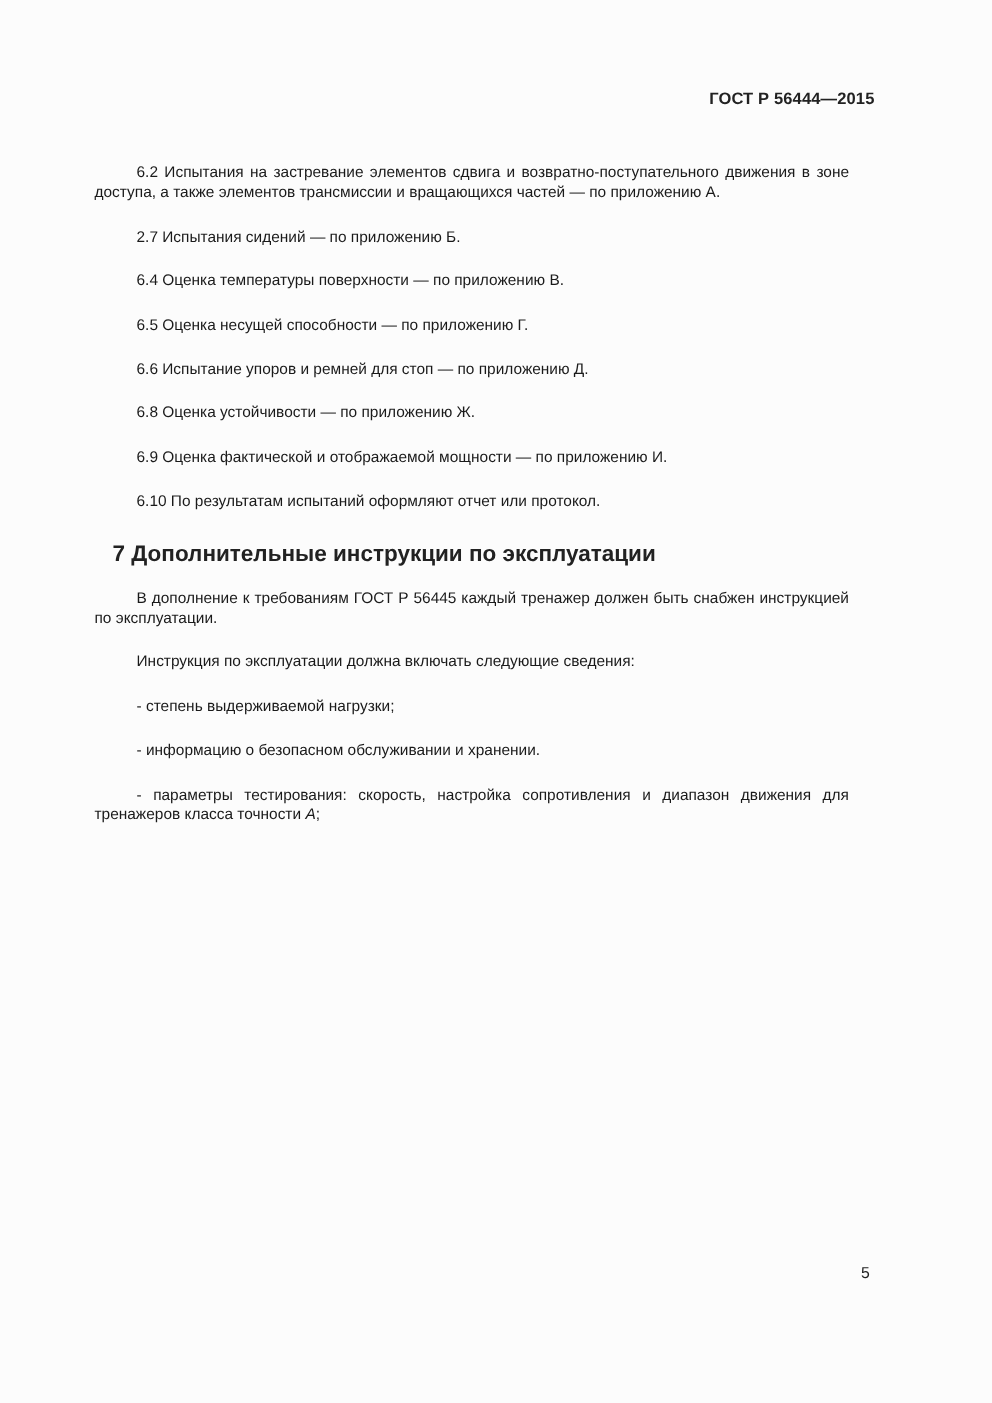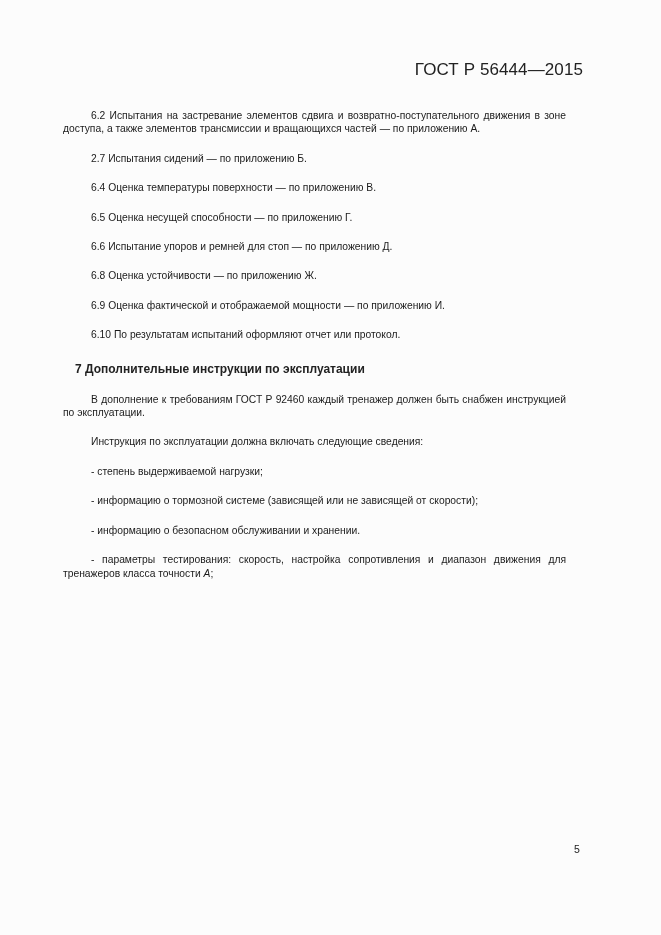--- a/index.html
+++ b/index.html
@@ -12,42 +12,42 @@
       height: 935px;
       position: relative;
       overflow: hidden;
       font-family: "Liberation Sans", sans-serif;
       color: #1a1a1a;
     }
     .header-code {
       position: absolute;
       top: 60px;
       right: 78px;
-      font-size: 17px;
-      font-weight: normal;
+      font-size: 11px;
+      font-weight: bold;
       color: #222;
       letter-spacing: 0.1px;
     }
     .content {
       position: absolute;
       left: 47px;
       top: 93px;
       width: 535px;
       font-size: 10.3px;
       line-height: 13.4px;
     }
     .p {
       margin: 16px;
       text-indent: 28px;
       text-align: justify;
     }
     .section-title {
       margin: 20px 0 12px 0;
       padding-left: 28px;
-      font-size: 12px;
+      font-size: 15px;
       font-weight: bold;
       color: #222;
       line-height: 15px;
     }
     .page-number {
       position: absolute;
       top: 843px;
       left: 574px;
       font-size: 10.5px;
       color: #222;
@@ -64,21 +64,20 @@
   <p class="p">2.7 Испытания сидений — по приложению Б.</p>
   <p class="p">6.4 Оценка температуры поверхности — по приложению В.</p>
   <p class="p">6.5 Оценка несущей способности — по приложению Г.</p>
   <p class="p">6.6 Испытание упоров и ремней для стоп — по приложению Д.</p>
   <p class="p">6.8 Оценка устойчивости — по приложению Ж.</p>
   <p class="p">6.9 Оценка фактической и отображаемой мощности — по приложению И.</p>
   <p class="p">6.10 По результатам испытаний оформляют отчет или протокол.</p>
 
   <div class="section-title">7 Дополнительные инструкции по эксплуатации</div>
 
-  <p class="p">В дополнение к требованиям ГОСТ Р 92460 каждый тренажер должен быть снабжен инструкцией по эксплуатации.</p>
+  <p class="p">В дополнение к требованиям ГОСТ Р 56445 каждый тренажер должен быть снабжен инструкцией по эксплуатации.</p>
   <p class="p">Инструкция по эксплуатации должна включать следующие сведения:</p>
   <p class="p">- степень выдерживаемой нагрузки;</p>
-  <p class="p">- информацию о тормозной системе (зависящей или не зависящей от скорости);</p>
   <p class="p">- информацию о безопасном обслуживании и хранении.</p>
   <p class="p"><span>- параметры тестирования: скорость, настройка сопротивления и диапазон движения для тренажеров класса точности</span> <em>А</em><span>;</span></p>
 </div>
 
 <div class="page-number">5</div>
 
 </body></html>

